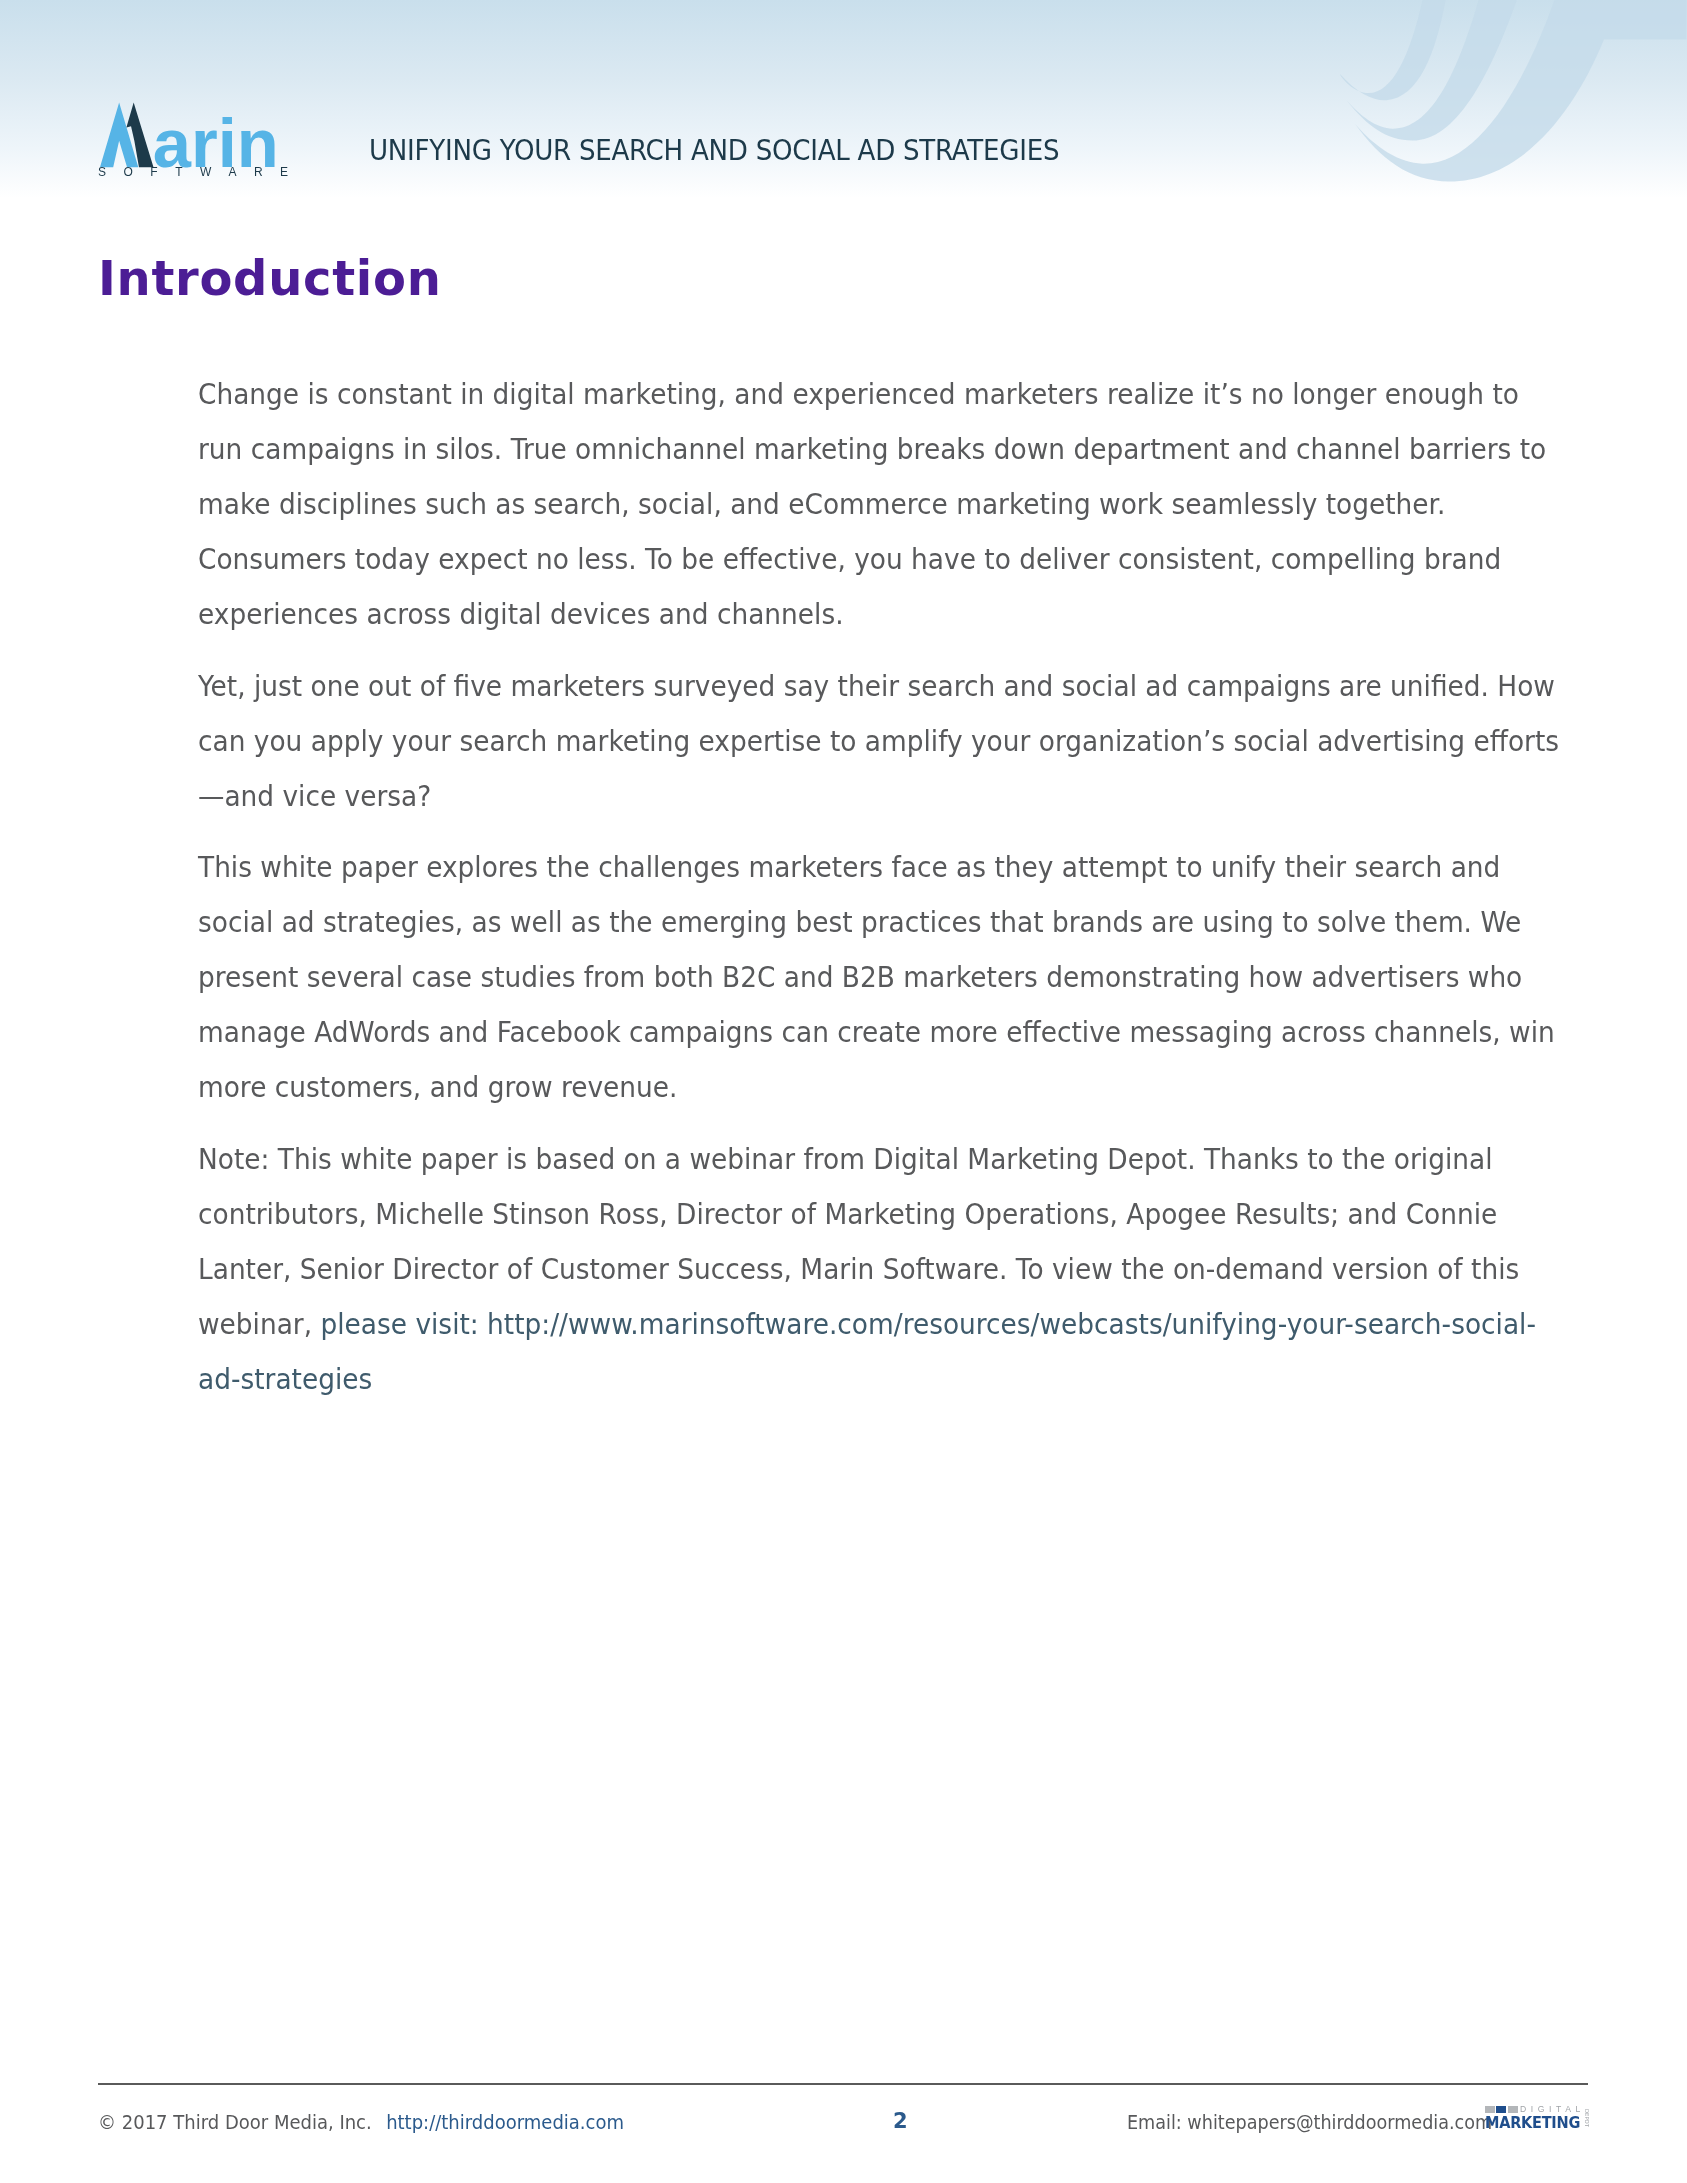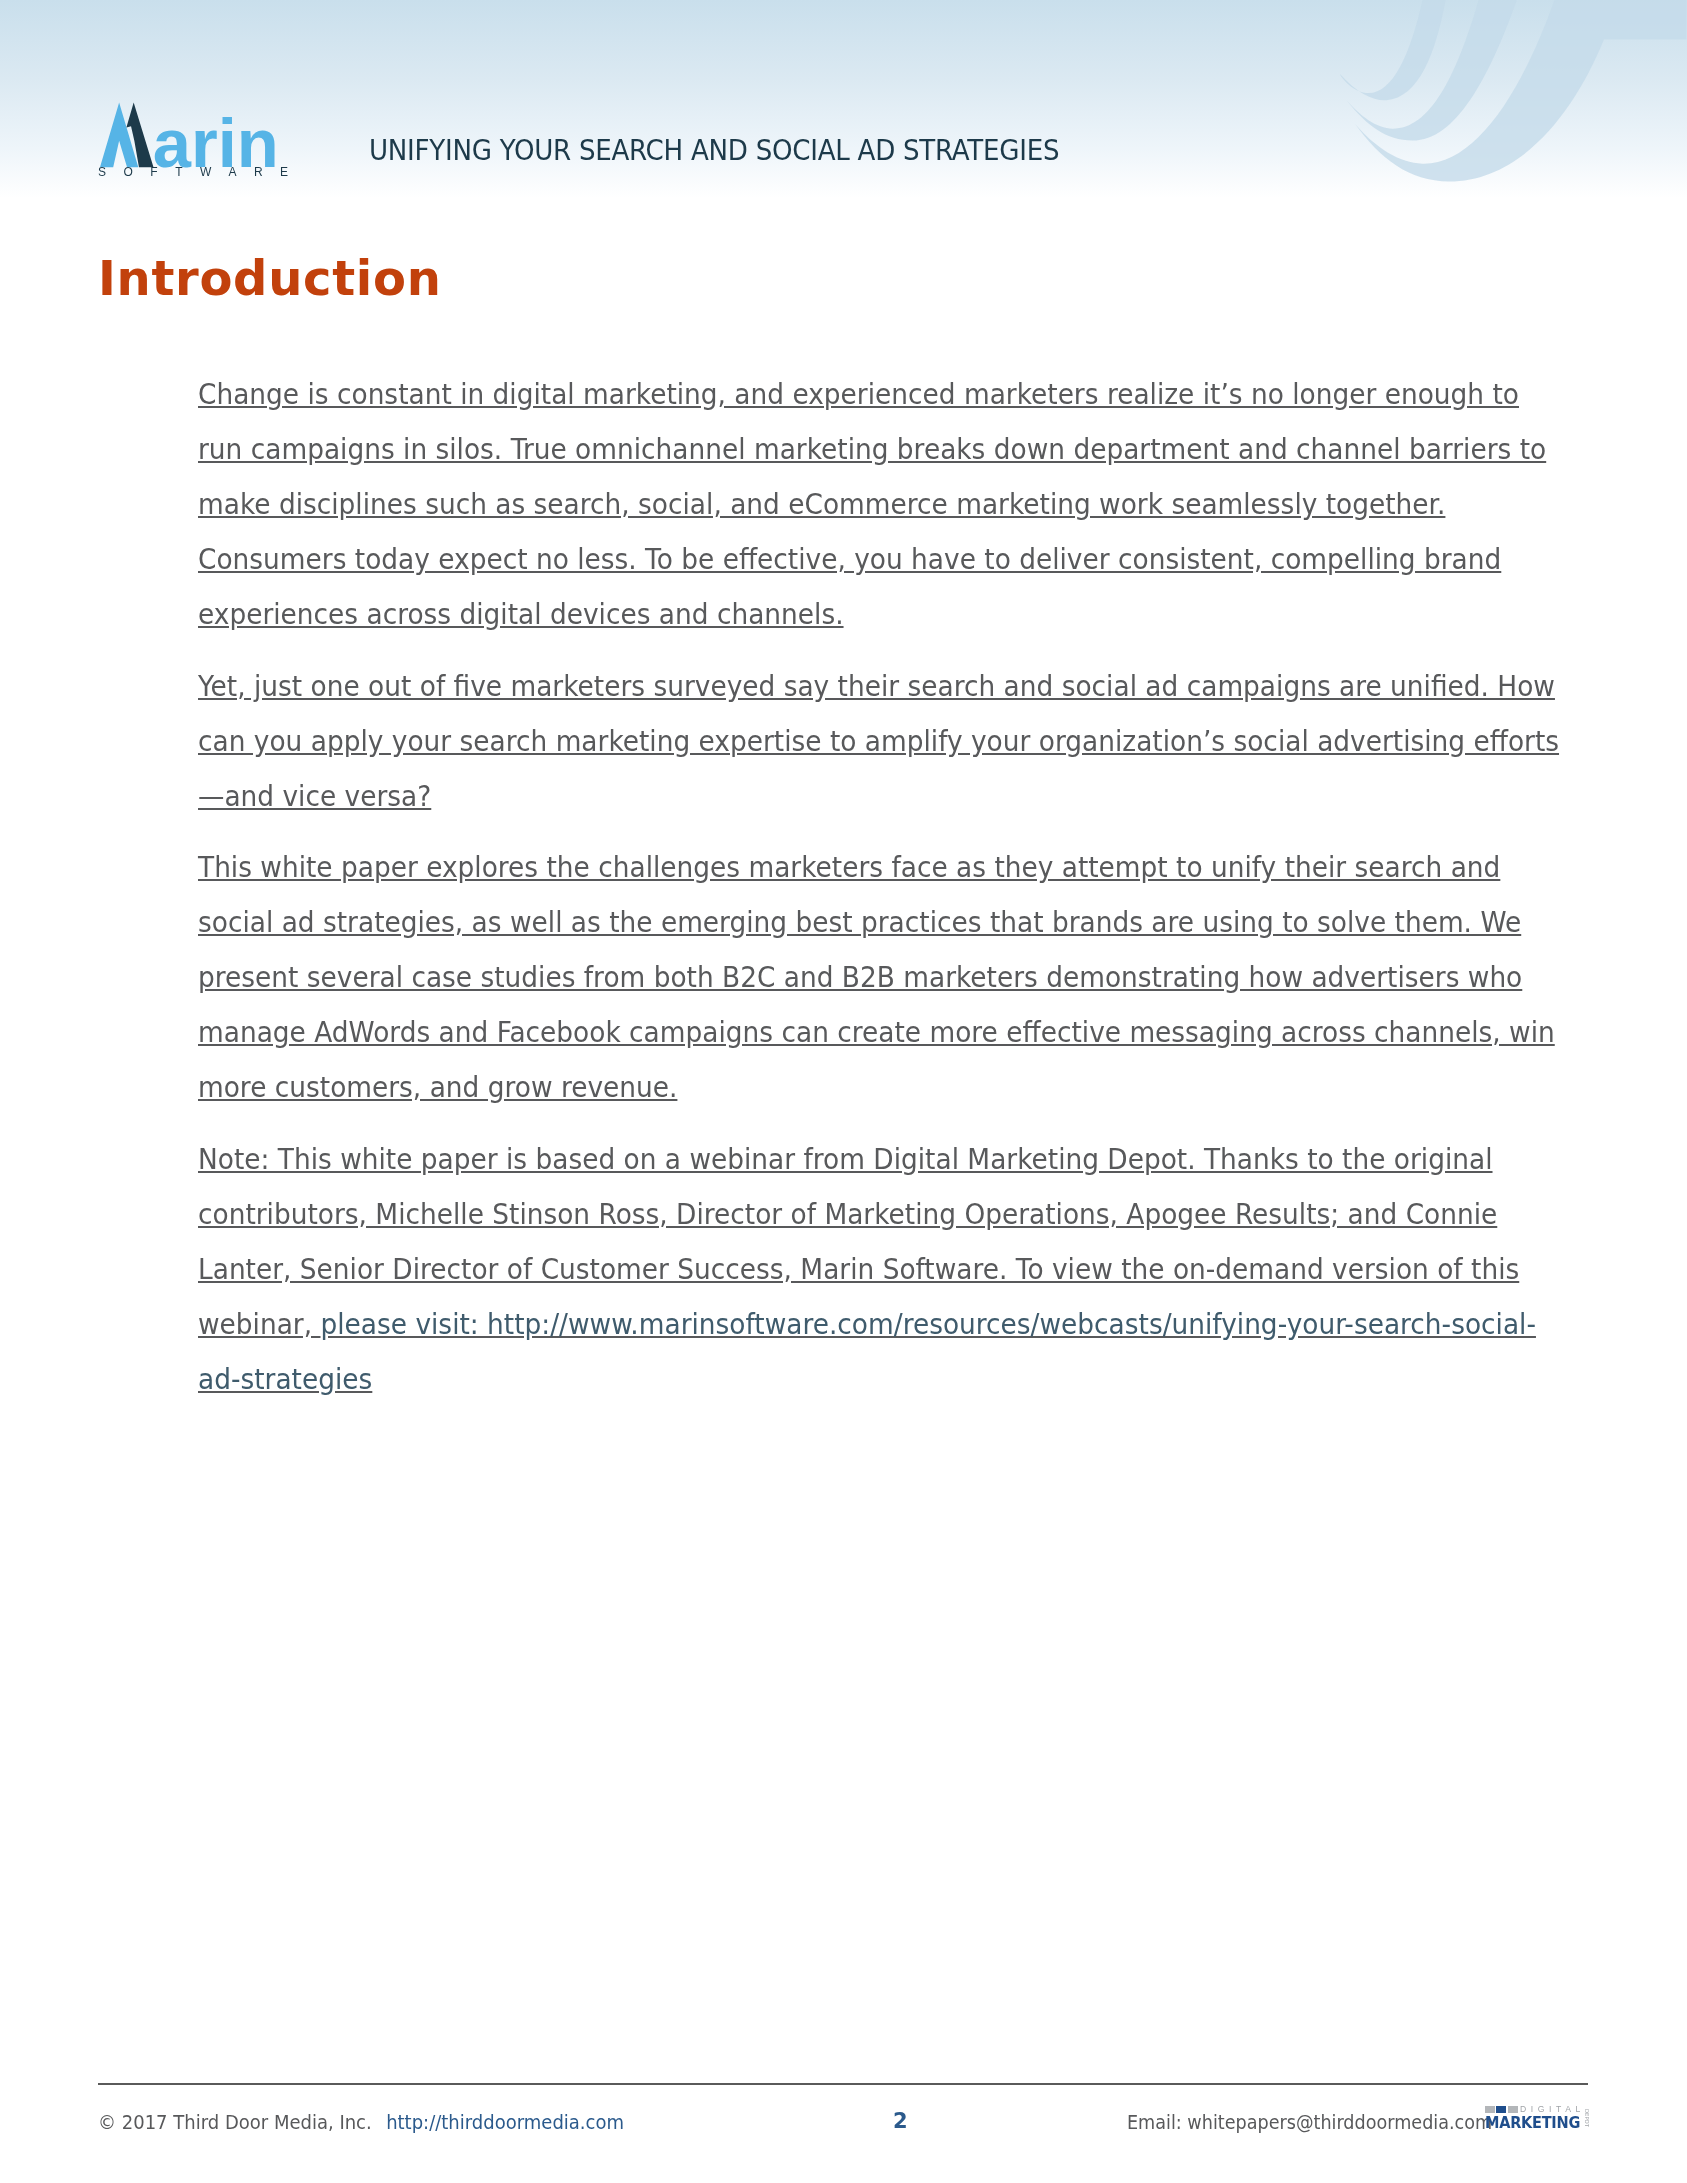--- a/index.html
+++ b/index.html
@@ -22,27 +22,26 @@
   }
   .doc-title {
     position: absolute; left: 369px; top: 134px;
     font-family: "DejaVu Sans", sans-serif; font-size: 28.4px; letter-spacing: -0.3px;
     color: #1d3a4a; transform: scaleX(0.92); transform-origin: left top;
     white-space: nowrap;
   }
   .section-title {
     position: absolute; left: 98px; top: 250px;
     font-family: "DejaVu Sans", sans-serif; font-size: 48px; font-weight: bold;
-    color: #c2410c; letter-spacing: 0.7px;
+    color: #4c1d95; letter-spacing: 0.7px;
   }
   .body-text {
     position: absolute; left: 198px; top: 367px; width: 1363px;
     font-family: "DejaVu Sans", sans-serif; font-size: 28.4px; line-height: 55px;
     color: #58595b;
-    text-decoration: underline;
   }
   .body-text p { margin: 0 0 16.5px 0; transform: scaleX(0.93); transform-origin: left top; width: 1465px; }
   .link { color: #3f5b6c; }
   .footer-rule {
     position: absolute; left: 98px; top: 2083px; width: 1490px; height: 2px; background: #5a5a5a;
   }
   .footer-left {
     position: absolute; left: 98px; top: 2110px; font-size: 20px; color: #58595b;
     font-family: "DejaVu Sans", sans-serif; white-space: nowrap;
     transform: scaleX(0.9); transform-origin: left top;

